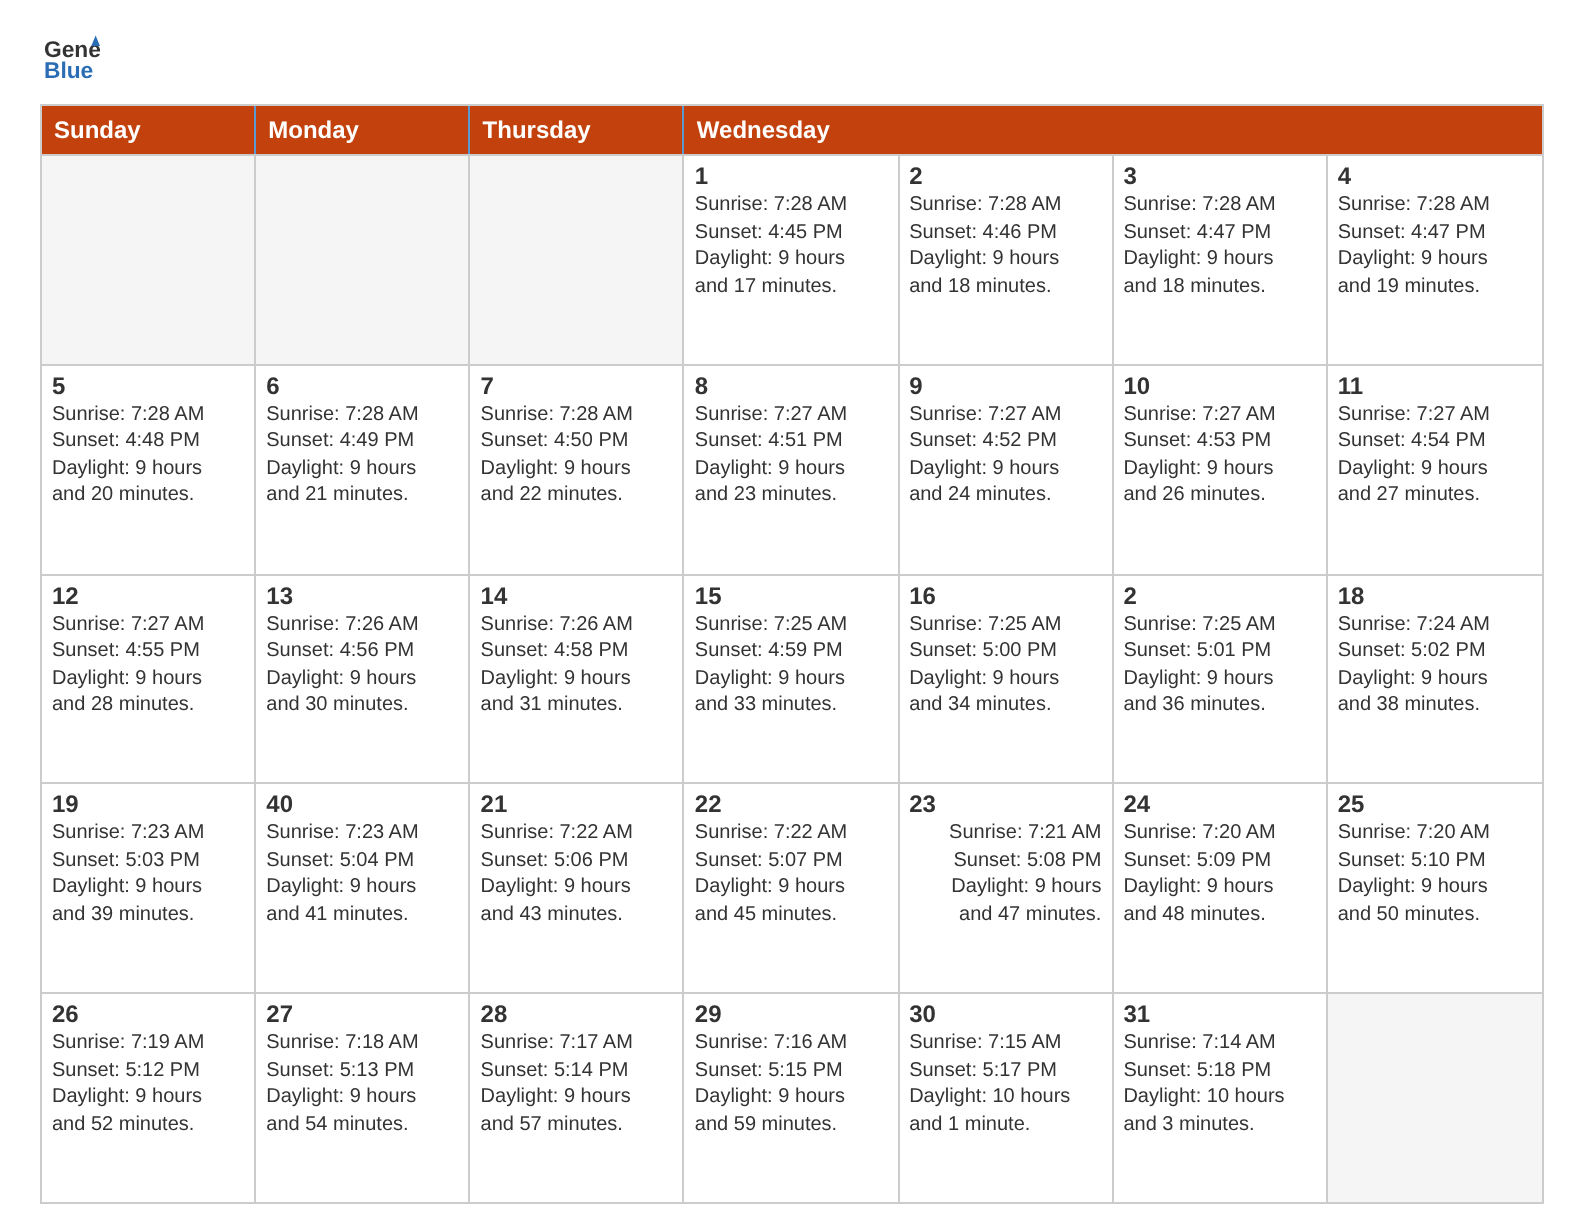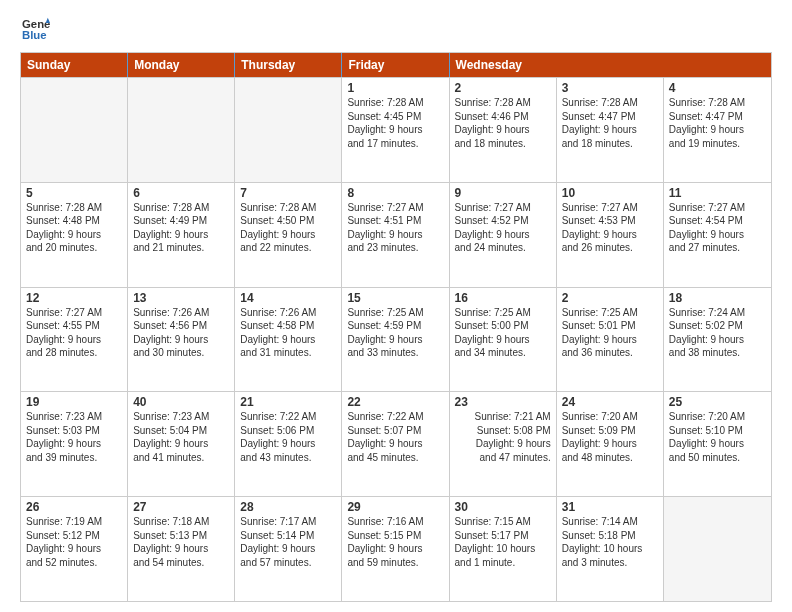--- a/index.html
+++ b/index.html
@@ -129,21 +129,20 @@
       <div class="month-title"></div>
       <div class="location"></div>
     </div>
   </div>
 
   <div class="calendar">
     <div class="cal-header-row">
     <div class="cal-header-cell">Sunday</div>
         <div class="cal-header-cell">Monday</div>
         <div class="cal-header-cell">Thursday</div>
-        <div class="cal-header-cell">Friday</div>
         <div class="cal-header-cell">Wednesday</div>
       </div>
     <div class="cal-body">
     <div class="cal-week">
           <div class="cal-cell empty"></div>
           <div class="cal-cell empty"></div>
           <div class="cal-cell empty"></div>
           <div class="cal-cell">
             <span class="day-number">1</span>
             <div class="cell-info" style="white-space: pre-line;">Sunrise: 7:28 AM

